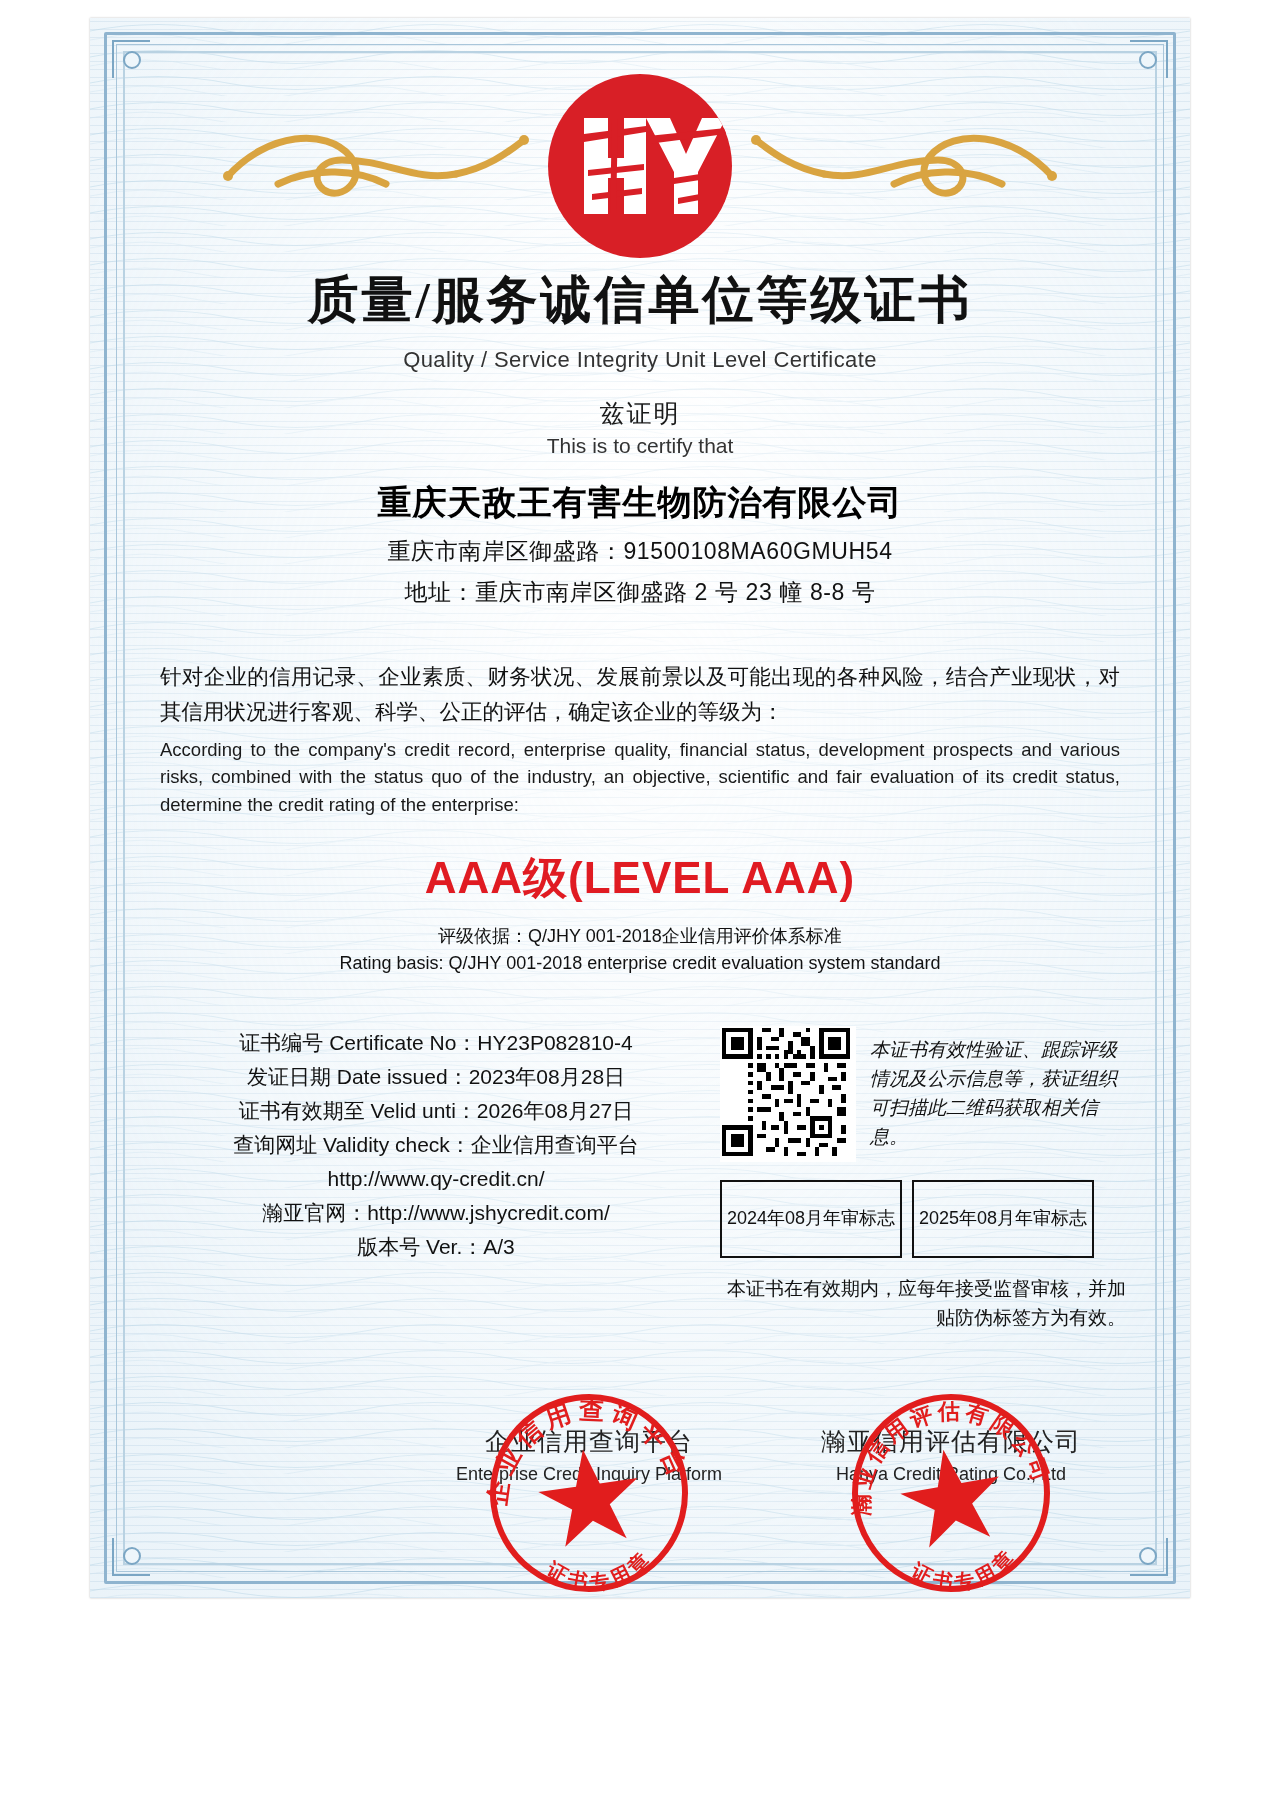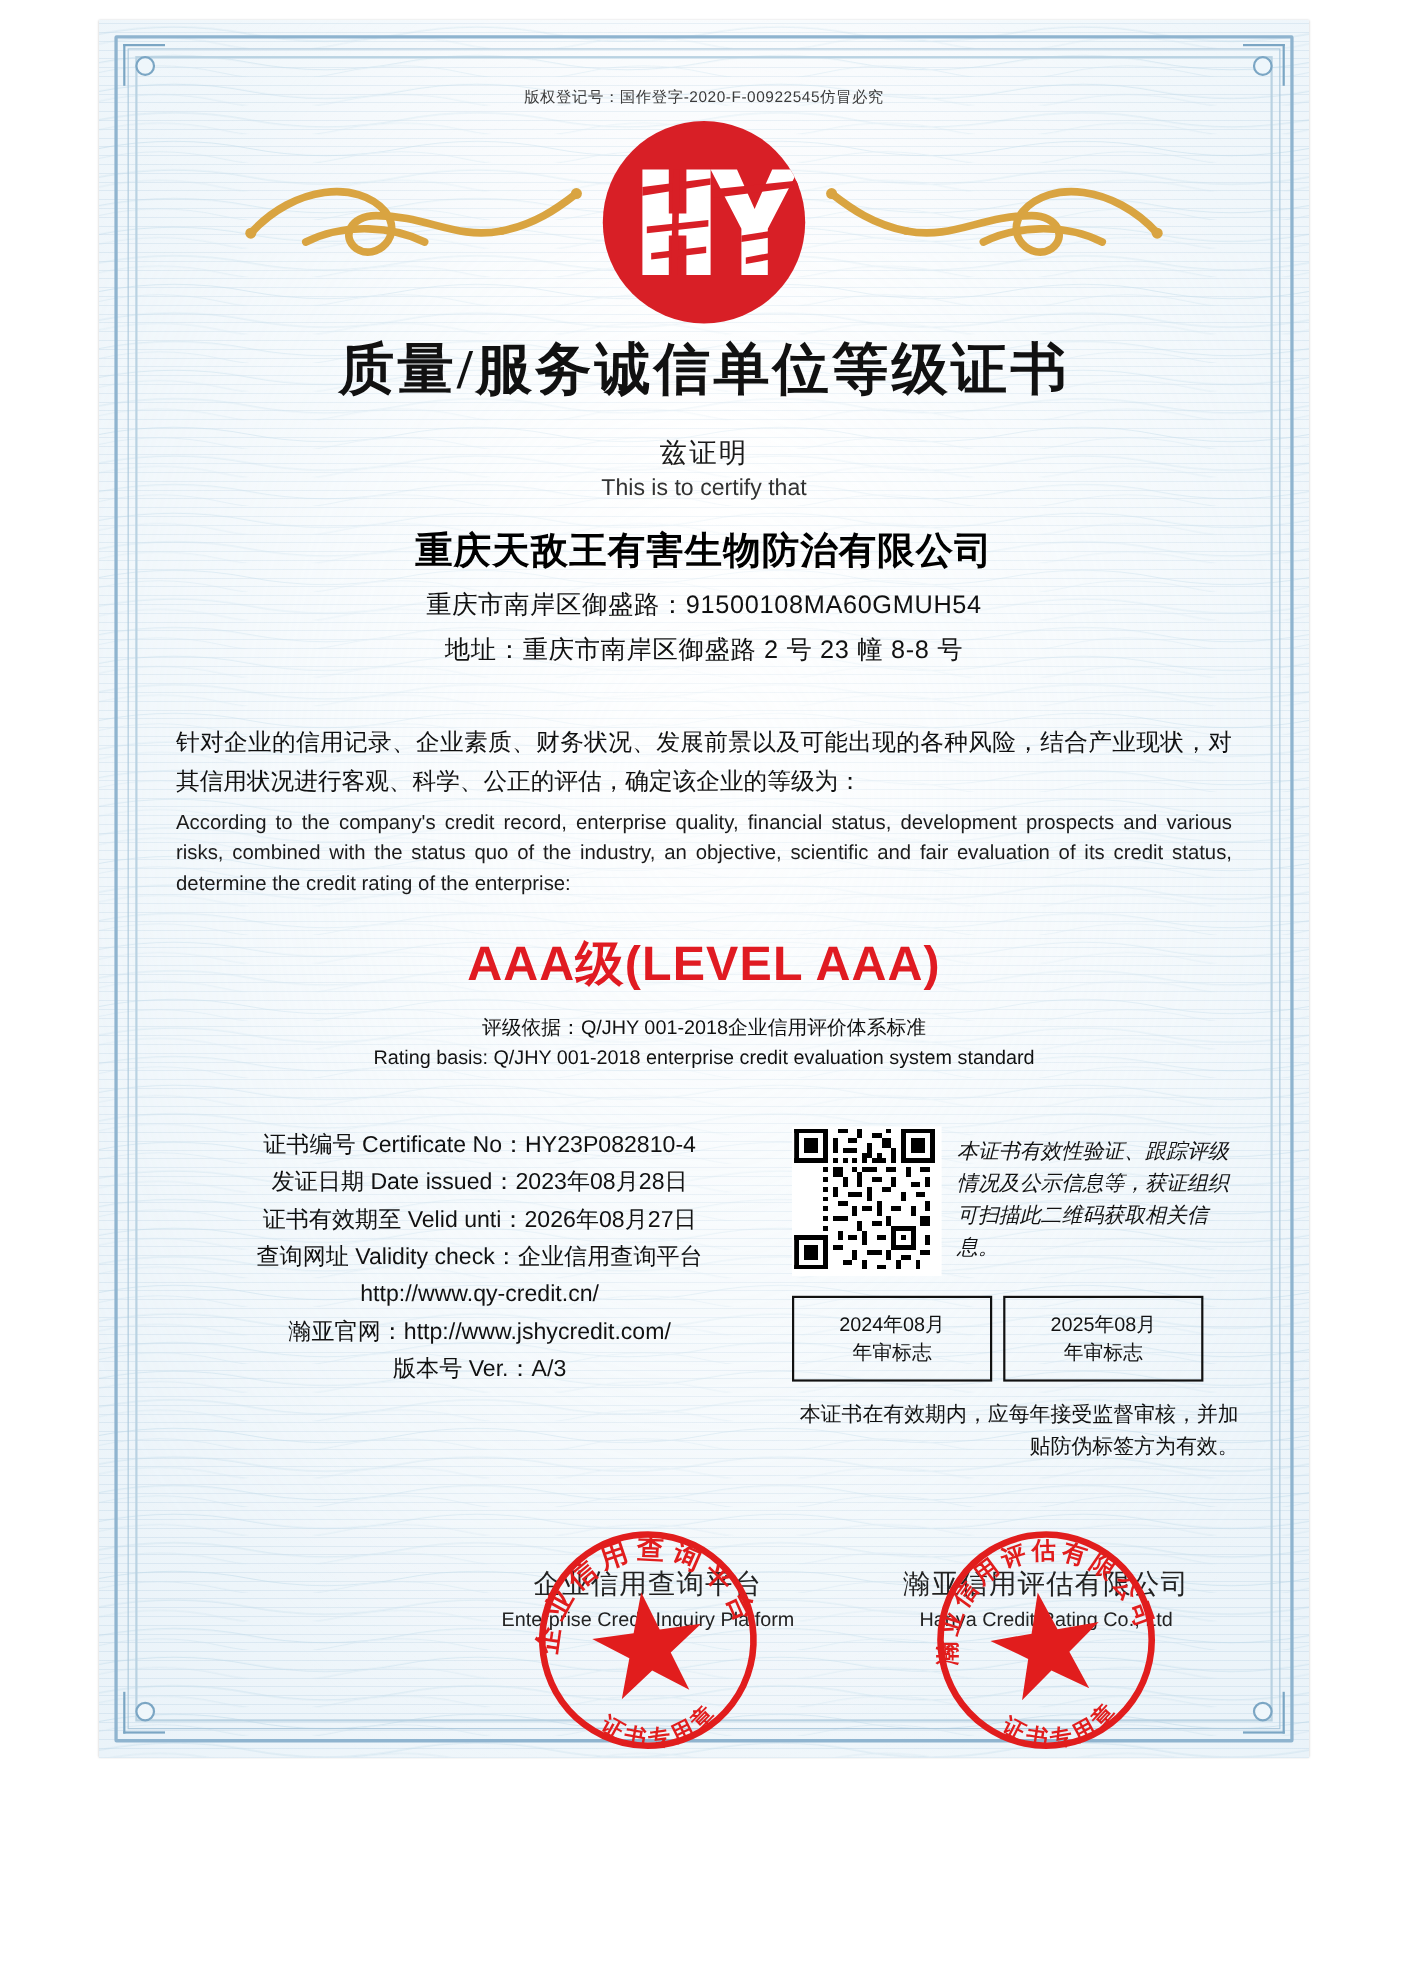--- a/index.html
+++ b/index.html
@@ -251,21 +251,21 @@
   .stamp-boxes {
     display: flex;
     margin-top: 18px;
     gap: 0;
   }
   .stamp-box {
     width: 178px;
     height: 74px;
     border: 2px solid #111;
     display: flex;
-    flex-direction: column;
+    flex-direction: row;
     align-items: center;
     justify-content: center;
     font-size: 18px;
     color: #111;
     line-height: 1.4;
   }
   .stamp-box + .stamp-box { margin-left: 10px; }
   .annual-note {
     margin-top: 16px;
     font-size: 19px;
@@ -334,21 +334,20 @@
   <div class="corner tr"></div>
   <div class="corner bl"></div>
   <div class="corner br"></div>
   <div class="corner-dot tl"></div>
   <div class="corner-dot tr"></div>
   <div class="corner-dot bl"></div>
   <div class="corner-dot br"></div>
 
   <div class="content">
 
-    <div class="copyright-line">版权登记号：国作登字-2020-F-00922545仿冒必究</div>
 
     <div class="logo-band">
 
       <svg class="flourish left" viewBox="0 0 320 110">
         <g fill="none" stroke="#d9a441" stroke-width="7" stroke-linecap="round">
           <path d="M10 66 C 50 22, 108 18, 132 46 C 150 68, 124 92, 106 80 C 92 70, 100 50, 124 50 C 170 50, 196 72, 238 64"></path>
           <path d="M238 64 C 268 58, 288 44, 306 30"></path>
           <path d="M60 74 C 96 56, 140 60, 168 74"></path>
         </g>
         <g fill="#d9a441">
@@ -387,20 +386,21 @@
               <polygon points="100,62 178,54 178,60 100,70"></polygon>
               <polygon points="126,104 152,100 152,106 126,110"></polygon>
               <polygon points="130,124 152,120 152,126 130,130"></polygon>
             </g>
           </g>
         </svg>
       </div>
     </div>
 
     <div class="title-cn">质量/服务诚信单位等级证书</div>
+    <div class="title-en">Quality / Service Integrity Unit Level Certificate</div>
 
     <div class="certify-cn">兹证明</div>
     <div class="certify-en">This is to certify that</div>
 
     <div class="company-cn">重庆天敌王有害生物防治有限公司</div>
     <div class="code-line">重庆市南岸区御盛路：91500108MA60GMUH54</div>
     <div class="addr-line">地址：重庆市南岸区御盛路 2 号 23 幢 8-8 号</div>
 
     <div class="body-block">
       <div class="body-cn">针对企业的信用记录、企业素质、财务状况、发展前景以及可能出现的各种风险，结合产业现状，对其信用状况进行客观、科学、公正的评估，确定该企业的等级为：</div>

